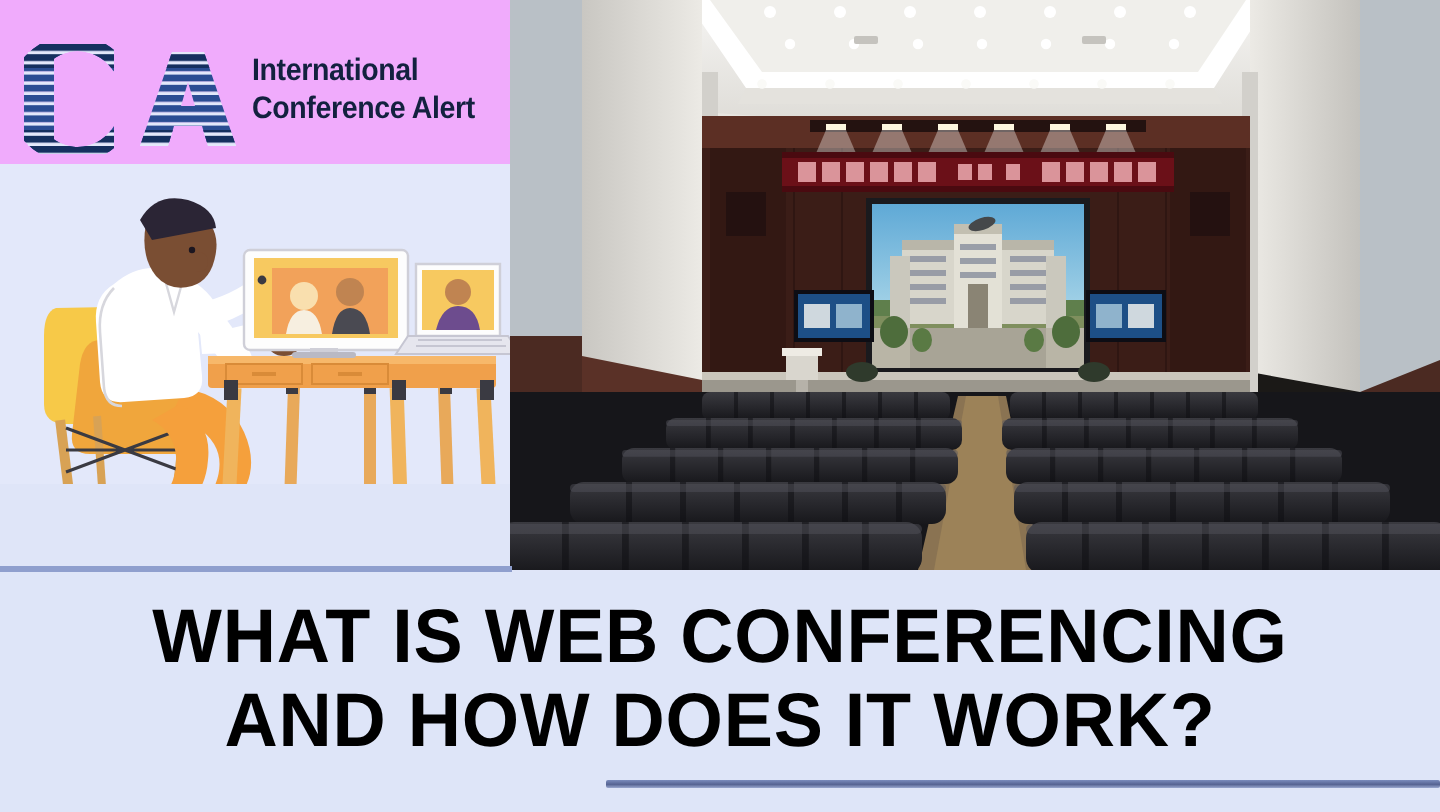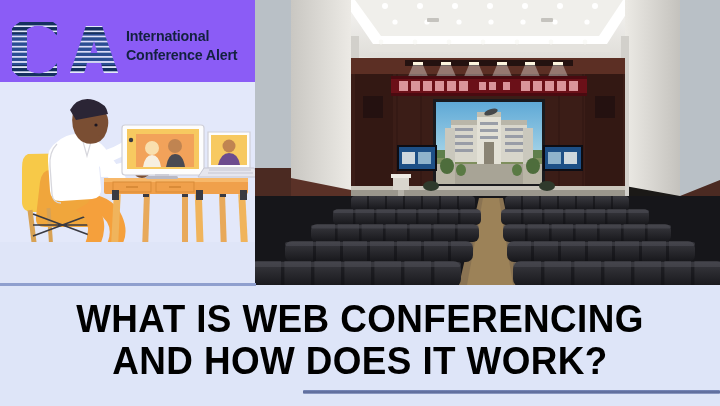--- a/index.html
+++ b/index.html
@@ -9,21 +9,21 @@
     font-family:"Liberation Sans", sans-serif;
   }
   .canvas{position:relative;width:720px;height:406px;overflow:hidden;background:#dfe5f8;}
 
   
   .top-row{position:absolute;left:0;top:0;width:720px;height:285px;}
 
   
   .brand-panel{
     position:absolute;left:0;top:0;width:255px;height:242px;
-    background:#8b5cf6;overflow:hidden;
+    background:#f0abfc;overflow:hidden;
   }
   .logo-wrap{position:absolute;left:8px;top:22px;width:245px;height:60px;}
   .logo-mark{position:absolute;left:4px;top:0px;width:108px;height:55px;}
   .logo-text{position:absolute;left:118px;top:4px;width:130px;}
   .logo-line{
     color:#13213f;font-weight:bold;font-size:15.5px;line-height:19px;
     letter-spacing:-0.2px;
     font-family:"Liberation Sans Narrow","Liberation Sans",sans-serif;
     transform:scaleX(0.92);transform-origin:left center;white-space:nowrap;
   }

